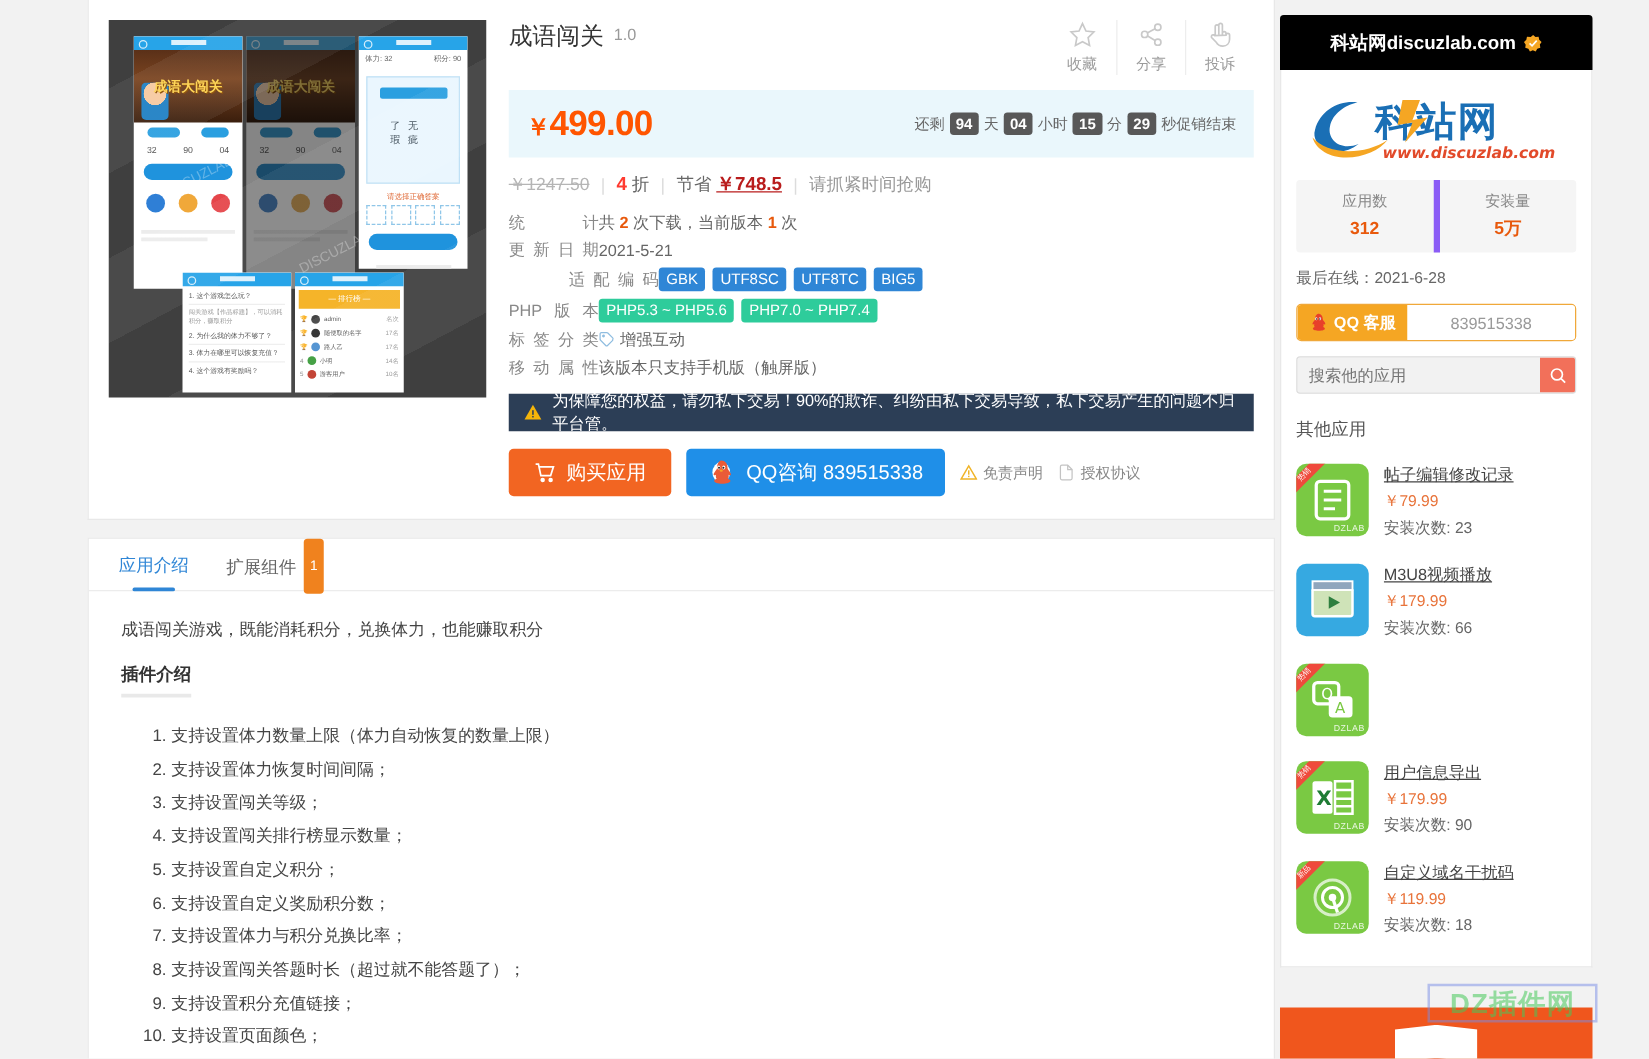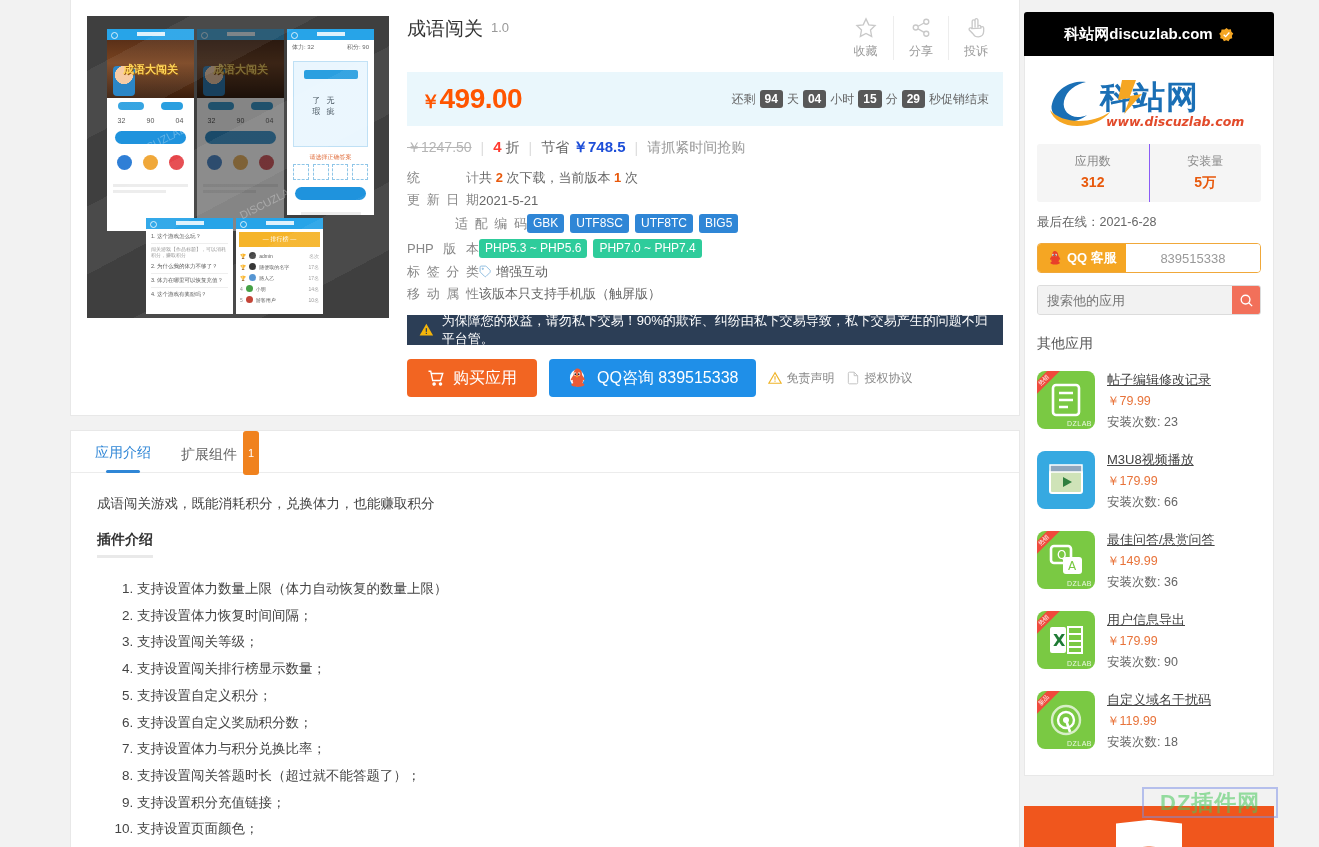--- a/index.html
+++ b/index.html
@@ -62,21 +62,21 @@
   .price{color:#ff5500;font-size:28px;font-weight:bold;letter-spacing:-.5px;}
   .price .yen{font-size:19px;}
   .countdown{margin-left:auto;font-size:12px;color:#666;display:flex;align-items:center;gap:4px;}
   .cd-num{background:#585858;color:#fff;border-radius:3px;padding:2px 5px;font-size:12px;font-weight:bold;min-width:22px;text-align:center;display:inline-block;}
 
   .disc-line{margin-top:12px;font-size:14px;color:#999;display:flex;align-items:center;gap:9px;}
   .disc-line .old{text-decoration:line-through;color:#b5b5b5;}
   .sep{color:#dcdcdc;}
   .disc-strong{color:#ff3b30;font-weight:bold;font-size:15px;}
   .disc-line .lbl{color:#666;}
-  .save-val{color:#1d4ed8;font-weight:bold;font-size:15px;}
+  .save-val{color:#b91c1c;font-weight:bold;font-size:15px;text-decoration:underline;}
   .hurry{color:#999;}
 
   .meta{margin-top:10px;}
   .mrow{display:flex;align-items:center;min-height:22px;font-size:13px;color:#666;}
   .mlabel{width:72px;flex:0 0 72px;color:#888;text-align:justify;text-align-last:justify;}
   .mval{color:#666;}
   .mval b{color:#e8590c;font-weight:bold;}
   .tag{display:inline-block;color:#fff;border-radius:3px;padding:2px 6px;font-size:12px;margin-right:6px;line-height:15px;}
   .tag-blue{background:#2f86d6;}
   .tag-orange{background:#f0a020;}
@@ -105,21 +105,21 @@
   ol.feat li{margin-bottom:8.5px;line-height:1.35;}
 
   
   .side{position:absolute;left:1024px;top:12px;width:250px;}
   .side-head{background:#000000;height:44px;display:flex;align-items:center;justify-content:center;gap:6px;border-radius:3px 3px 0 0;}
   .side-head-title{color:#fff;font-weight:bold;font-size:15px;}
   .side-body{background:#fff;border:1px solid #e8e8e8;border-top:none;padding:10px 12px 14px;}
   .logo-box{height:72px;display:flex;align-items:center;justify-content:center;padding:4px 0 2px;}
   .stats{display:flex;background:#f5f5f5;border-radius:3px;margin-top:6px;}
   .stat{flex:1;text-align:center;padding:9px 0 10px;}
-  .stat + .stat{border-left:1px solid #8b5cf6;text-align:center;}
+  .stat + .stat{border-left:5px solid #8b5cf6;text-align:center;}
   .stat .k{font-size:12px;color:#888;}
   .stat .v{font-size:14px;color:#e8590c;font-weight:bold;margin-top:4px;}
   .lastonline{font-size:12.5px;color:#666;margin-top:12px;}
   .qq-box{margin-top:12px;display:flex;border:1px solid #f0a83a;border-radius:4px;overflow:hidden;height:30px;}
   .qq-left{background:#f5a623;color:#fff;display:flex;align-items:center;gap:5px;padding:0 9px;font-size:13px;font-weight:bold;}
   .qq-right{flex:1;display:flex;align-items:center;justify-content:center;color:#999;font-size:13px;background:#fff;}
   .search-box{margin-top:12px;display:flex;height:30px;border:1px solid #dcdcdc;border-radius:3px;overflow:hidden;background:#f2f2f2;}
   .search-box input{flex:1;border:none;outline:none;background:#f2f2f2;padding:0 9px;font-size:13px;color:#555;font-family:inherit;}
   .search-btn{width:32px;background:#f2705a;border:none;display:flex;align-items:center;justify-content:center;cursor:pointer;}
   .other-title{margin-top:20px;font-size:14px;color:#555;}
@@ -522,25 +522,20 @@
               <div class="app-inst">安装次数: 66</div>
             </div>
           </div>
           <div class="app-item">
             <div class="app-ico" style="background:#7ac943"><svg width="58" height="58" viewBox="0 0 58 58">
                 <rect x="14" y="15" width="20" height="17" rx="3" fill="none" stroke="#fff" stroke-width="2.6"></rect>
                 <text x="20" y="28" font-size="12" fill="#fff" font-family="DejaVu Sans, sans-serif">Q</text>
                 <rect x="26" y="26" width="19" height="17" rx="3" fill="#fff"></rect>
                 <text x="31" y="39" font-size="12" fill="#7ac943" font-family="DejaVu Sans, sans-serif">A</text>
               </svg><div class="corner">热销</div><div class="dz">DZLAB</div></div>
-            <div class="app-txt">
-              <div class="app-name">最佳问答/悬赏问答</div>
-              <div class="app-price">￥149.99</div>
-              <div class="app-inst">安装次数: 36</div>
-            </div>
           </div>
           <div class="app-item">
             <div class="app-ico" style="background:#7ac943"><svg width="58" height="58" viewBox="0 0 58 58">
                 <rect x="13" y="16" width="16" height="26" rx="2" fill="#fff"></rect>
                 <text x="16" y="35" font-size="16" fill="#1e7b34" font-weight="bold" font-family="DejaVu Sans, sans-serif">X</text>
                 <rect x="31" y="16" width="14" height="26" fill="none" stroke="#fff" stroke-width="2"></rect>
                 <line x1="31" y1="23" x2="45" y2="23" stroke="#fff" stroke-width="2"></line>
                 <line x1="31" y1="30" x2="45" y2="30" stroke="#fff" stroke-width="2"></line>
                 <line x1="31" y1="36" x2="45" y2="36" stroke="#fff" stroke-width="2"></line>
               </svg><div class="corner">热销</div><div class="dz">DZLAB</div></div>

